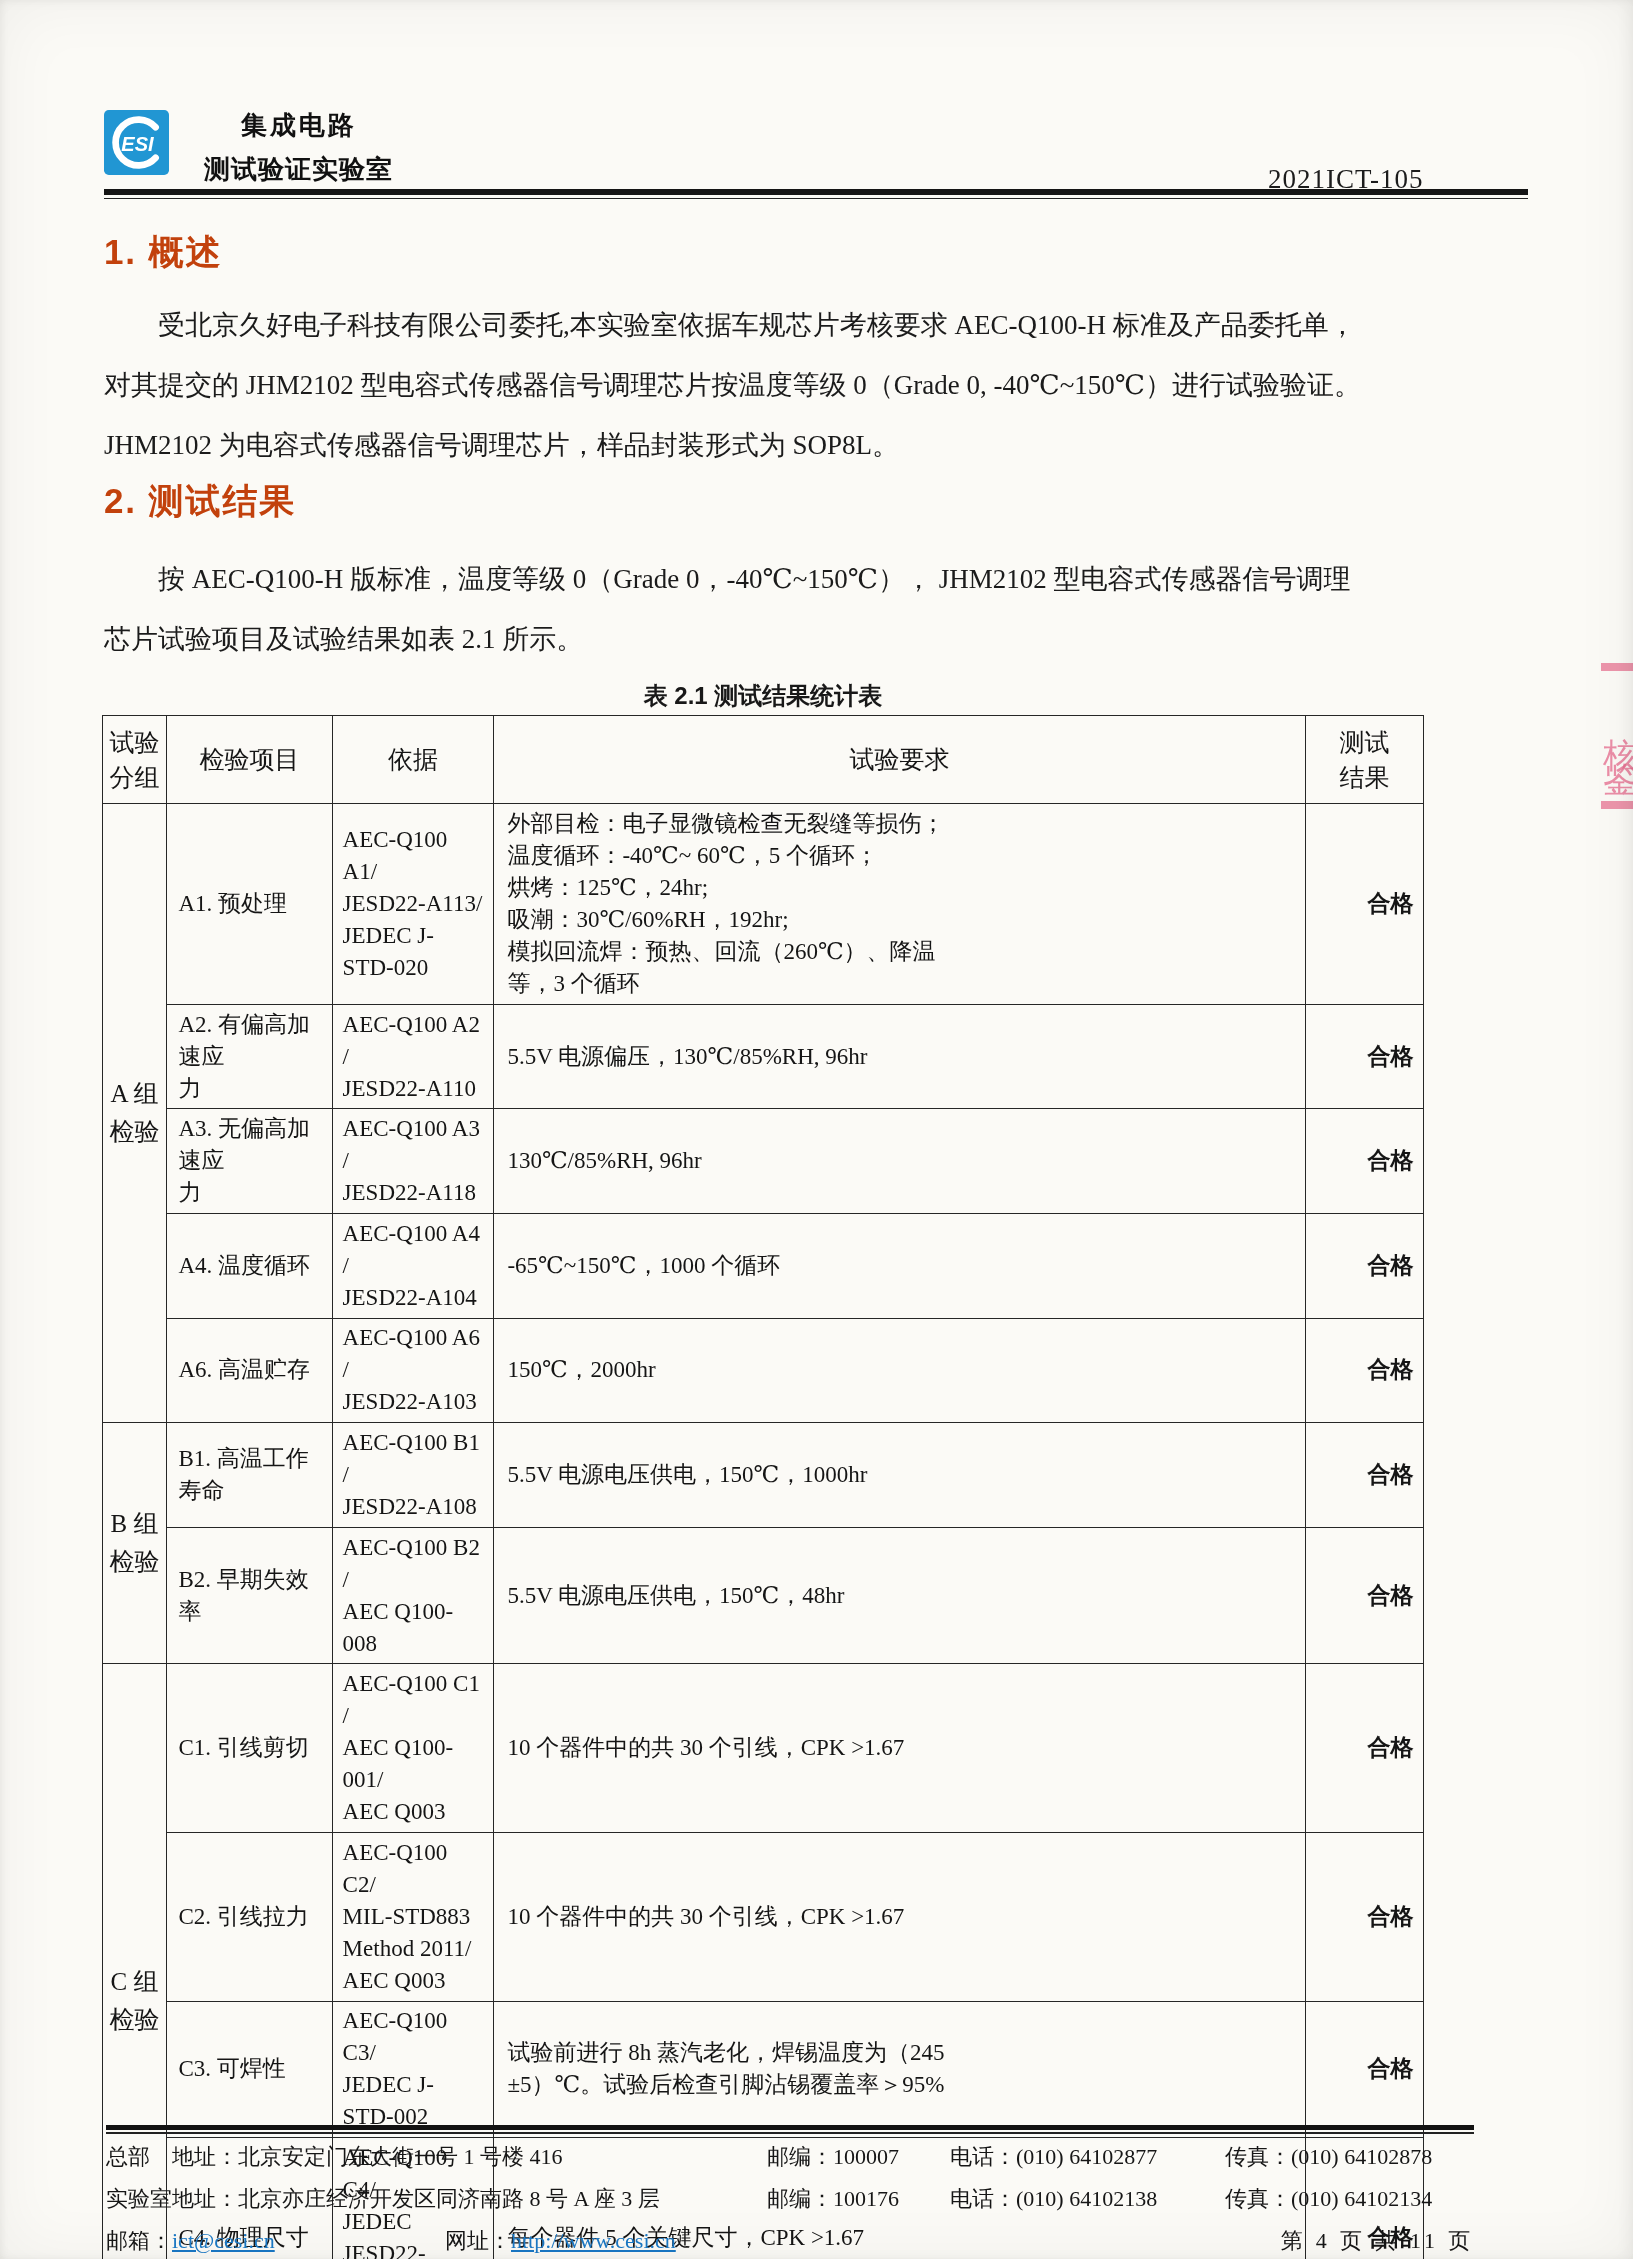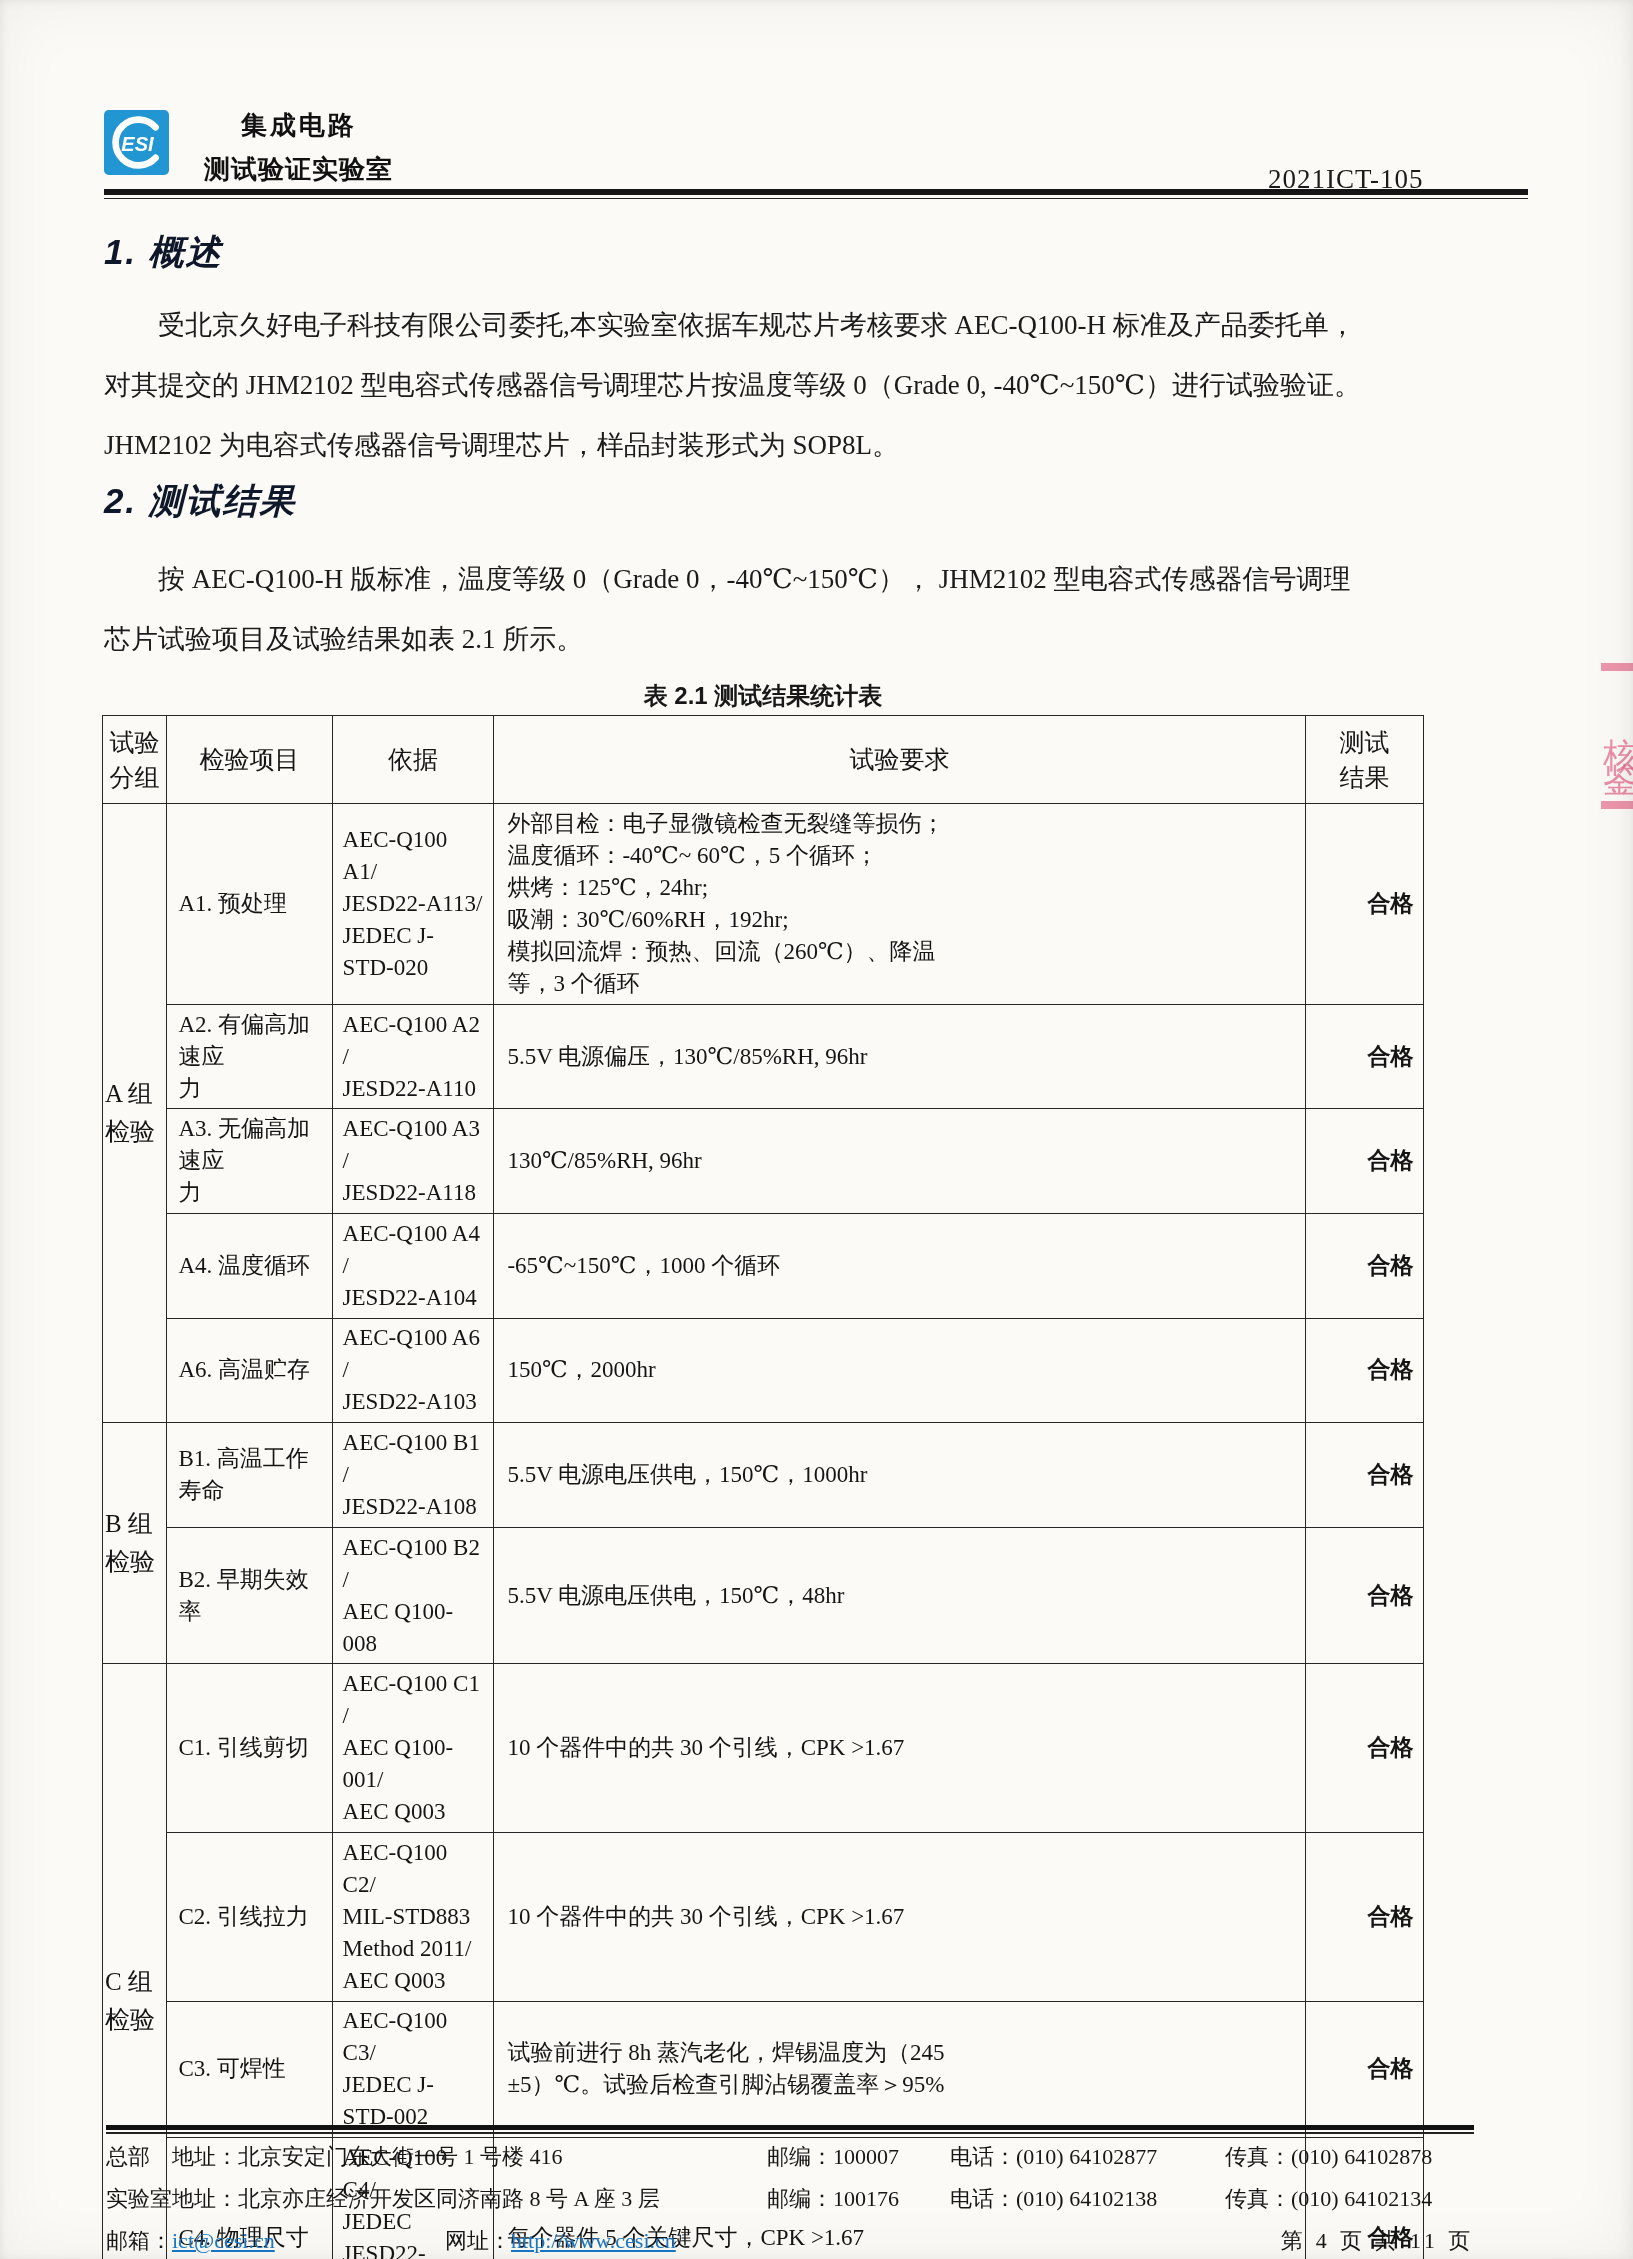--- a/index.html
+++ b/index.html
@@ -16,37 +16,37 @@
   .logo { position:absolute; left:104px; top:110px; }
   .org { position:absolute; left:188px; top:108px; font-family:"Liberation Sans","DejaVu Sans",sans-serif; font-weight:bold; font-size:26px; color:#111;margin-left:16px; }
   .org-l1 { padding-left:37px; letter-spacing:2.9px; }
   .org-l2 { margin-top:8.6px; letter-spacing:1px; }
   .report-title { position:absolute; left:713px; top:119px; font-size:40px; letter-spacing:17.3px; color:#181818; }
   .report-no { position:absolute; left:1268px; top:164px; font-size:27px; letter-spacing:1px; }
   .header-rule { position:absolute; left:104px; top:189px; width:1424px; height:5.8px; background:#151515; }
   .header-rule::after { content:""; position:absolute; left:0; top:8.6px; width:100%; height:1.9px; background:#222; }
 
   
-  .h1 { position:absolute; left:104px; font-family:"Liberation Sans","DejaVu Sans",sans-serif; font-weight:bold; font-size:35px; letter-spacing:1.9px; color:#0f172a;font-style:italic; }
+  .h1 { position:absolute; left:104px; font-family:"Liberation Sans","DejaVu Sans",sans-serif; font-weight:bold; font-size:35px; letter-spacing:1.9px; color:#c2410c; }
   #h-overview { top:229px; }
   #h-results  { top:478px; }
   .pline { position:absolute; left:104px; width:1345px; font-size:27px; white-space:nowrap; color:#1b1b1b; }
   .indent { padding-left:54px; }
   #p1l1{top:307px;} #p1l2{top:367px;} #p1l3{top:427px;}
   #p2l1{top:561px;} #p2l2{top:621px;}
 
   
   .caption { position:absolute; left:102px; top:680px; width:1322px; text-align:center;
     font-family:Liberation Sans, sans-serif; font-weight:bold; font-size:24px; color:#181818; }
   .twrap { position:absolute; left:102px; top:715px; width:1322px; }
   table { width:100%; border-collapse:collapse; table-layout:fixed; }
   th,td { border:1.9px solid #262626; font-size:23px; line-height:32px; padding:3.8px 9.6px;
           vertical-align:middle; white-space:pre-line; color:#151515; }
   th { font-size:25px; font-weight:normal; text-align:center; padding:8.6px 1.9px; line-height:35px; }
-  td.g { font-size:25px; line-height:38px; padding:3.8px 1.9px; }
+  td.g { text-align:center; font-size:25px; line-height:38px; padding:3.8px 1.9px; }
   td.res { text-align:right; font-size:23px;font-weight:bold; }
   td.itm { padding-left:11.5px; }
   td.req { padding-left:13.4px; }
 
   
   .footer { position:absolute; left:106px; top:2125px; width:1368px; font-size:22px; color:#161616; }
   .f-rule { height:4.8px; background:#121212; position:relative; }
   .f-rule::after { content:""; position:absolute; left:0; top:6.7px; width:100%; height:1.9px; background:#222; }
   .f-line { display:flex; margin-top:12px; align-items:baseline; white-space:nowrap; }
   .f-addr { width:661px; } .f-zip { width:183px; } .f-tel { width:275px; }

